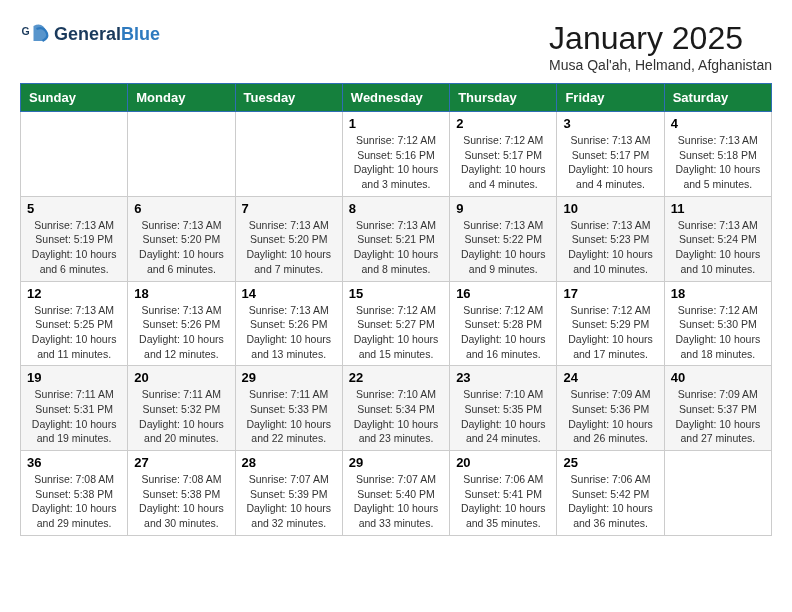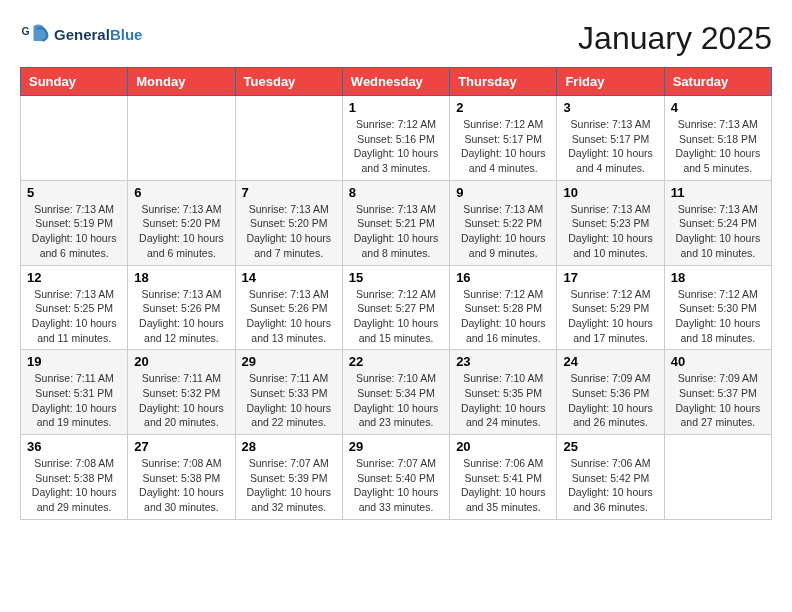--- a/index.html
+++ b/index.html
@@ -14,21 +14,21 @@
       display: flex;
       justify-content: space-between;
       align-items: flex-start;
       margin-bottom: 10px;
     }
     .logo {
       display: flex;
       align-items: center;
     }
     .logo-text {
-      font-size: 15px;
+      font-size: 18px;
       font-weight: bold;
       color: #1a3a5c;
       line-height: 1.2;
     }
     .logo-text .blue {
       color: #2e7abf;
     }
     .logo-icon {
       width: 30px;
       height: 30px;
@@ -45,21 +45,21 @@
     .subtitle {
       font-size: 14px;
       color: #333;
     }
     .calendar {
       width: 100%;
       border-collapse: collapse;
       border: 1px solid #ccc;
     }
     .calendar th {
-      background: #ef4444;
+      background: #15803d;
       color: #fff;
       text-align: left;
       padding: 6px 8px;
       font-size: 13px;
       border: 1px solid #2e6db4;
     }
     .calendar td {
       vertical-align: top;
       border: 1px solid #ccc;
       padding: 4px 6px;
@@ -95,20 +95,21 @@
       <text x="2" y="20" font-size="14" fill="#1a3a5c" font-weight="bold">G</text>
       <path d="M18 8 Q30 2 35 15 Q38 22 30 28 L18 28 Z" fill="#2e7abf" opacity="0.8"></path>
       <path d="M22 12 Q32 8 36 18 Q38 24 30 28" fill="none" stroke="#2e7abf" stroke-width="3"></path>
     </svg>
     <div class="logo-text">
       <span>General</span><span class="blue">Blue</span>
     </div>
   </div>
   <div class="title-block">
     <div class="month-title">January 2025</div>
+    <div class="subtitle">Musa Qal'ah, Helmand, Afghanistan</div>
   </div>
 </div>
 
 <table class="calendar">
   <thead>
     <tr>
     <th>Sunday</th>
         <th>Monday</th>
         <th>Tuesday</th>
         <th>Wednesday</th>

